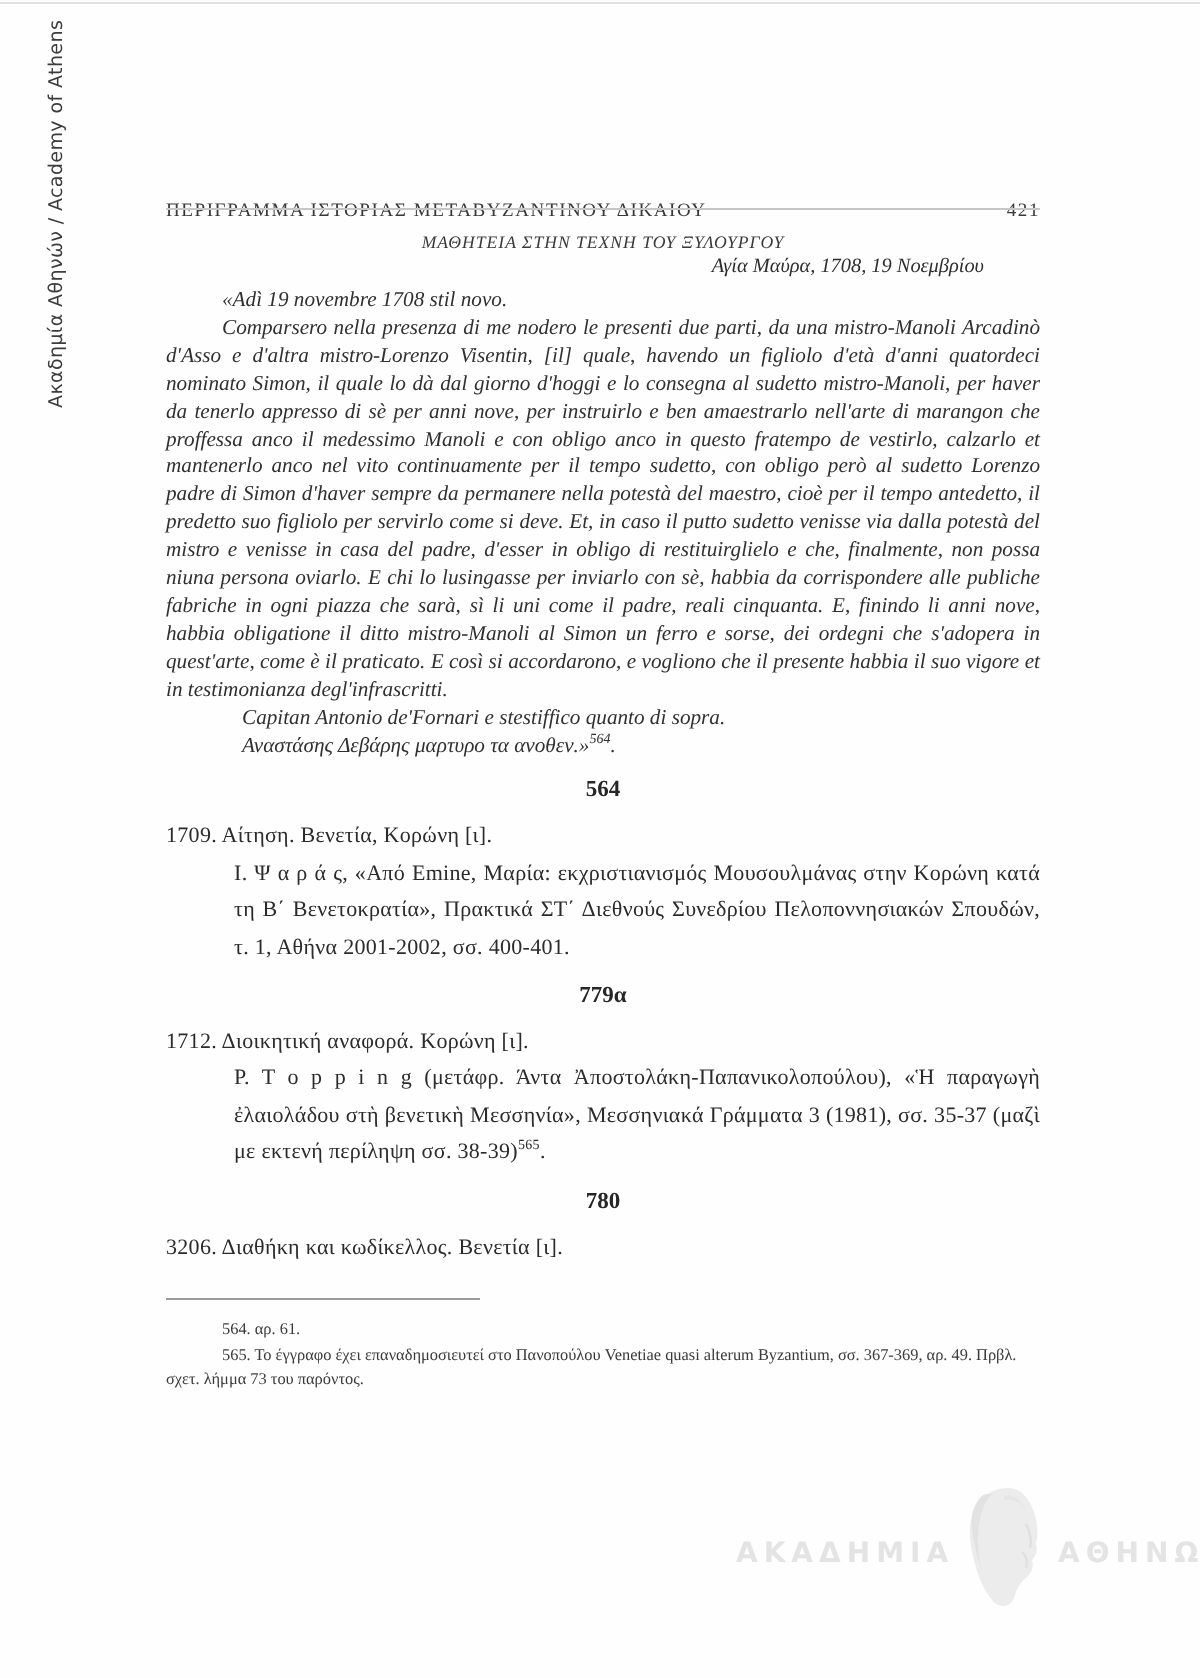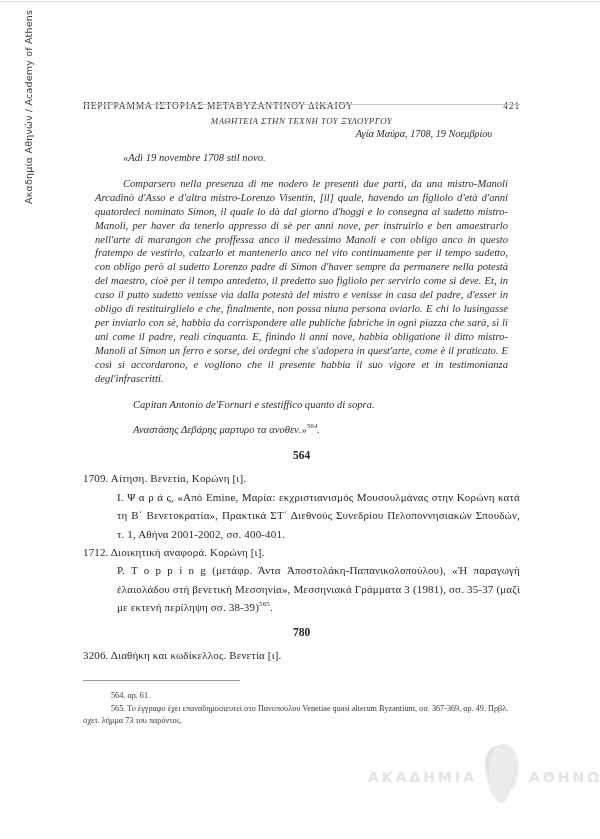--- a/index.html
+++ b/index.html
@@ -57,21 +57,21 @@
     font-size:10.2px;
     margin:0 0 5px 0;
   }
   .act{
     font-style:italic;
     font-size:10.6px;
     line-height:13.9px;
     text-align:justify;
     color:#303030;
   }
-  .act p{margin:12px;}
+  .act p{margin:0;}
   .act .indent{text-indent:28px;}
   .act .sig{padding-left:38px;text-align:left;}
   sup{font-size:7px;line-height:0;vertical-align:super;}
   .section-label{
     text-align:center;
     font-weight:bold;
     font-size:11.5px;
     margin:9px 0 8px 0;
     color:#262626;
   }
@@ -123,20 +123,21 @@
       <p class="sig"><span>Αναστάσης Δεβάρης μαρτυρο τα ανοθεν.»</span><sup>564</sup><span>.</span></p>
     </div>
 
     <p class="section-label">564</p>
 
     <div class="entry">
       <p class="entry-head"><span>1709.</span><span> Αίτηση. Βενετία, Κορώνη [ι].</span></p>
       <p class="entry-ref"><span>Ι. Ψ α ρ ά ς, «Από Emine, Μαρία: εκχριστιανισμός Μουσουλμάνας στην Κορώνη κατά τη Β΄ Βενετοκρατία», </span><span class="italic">Πρακτικά ΣΤ΄ Διεθνούς Συνεδρίου Πελοποννησιακών Σπουδών</span><span>, τ. 1, Αθήνα 2001-2002, σσ. 400-401.</span></p>
     </div>
 
+    <p class="section-label">779α</p>
 
     <div class="entry">
       <p class="entry-head"><span>1712.</span><span> Διοικητική αναφορά. Κορώνη [ι].</span></p>
       <p class="entry-ref"><span>P. T o p p i n g (μετάφρ. Άντα Ἀποστολάκη-Παπανικολοπούλου), «Ἡ παραγωγὴ ἐλαιολάδου στὴ βενετικὴ Μεσσηνία», </span><span class="italic">Μεσσηνιακά Γράμματα</span><span> 3 (1981), σσ. 35-37 (μαζὶ με εκτενή περίληψη σσ. 38-39)</span><sup>565</sup><span>.</span></p>
     </div>
 
     <p class="section-label">780</p>
 
     <div class="entry">
       <p class="entry-head"><span>3206.</span><span> Διαθήκη και κωδίκελλος. Βενετία [ι].</span></p>

